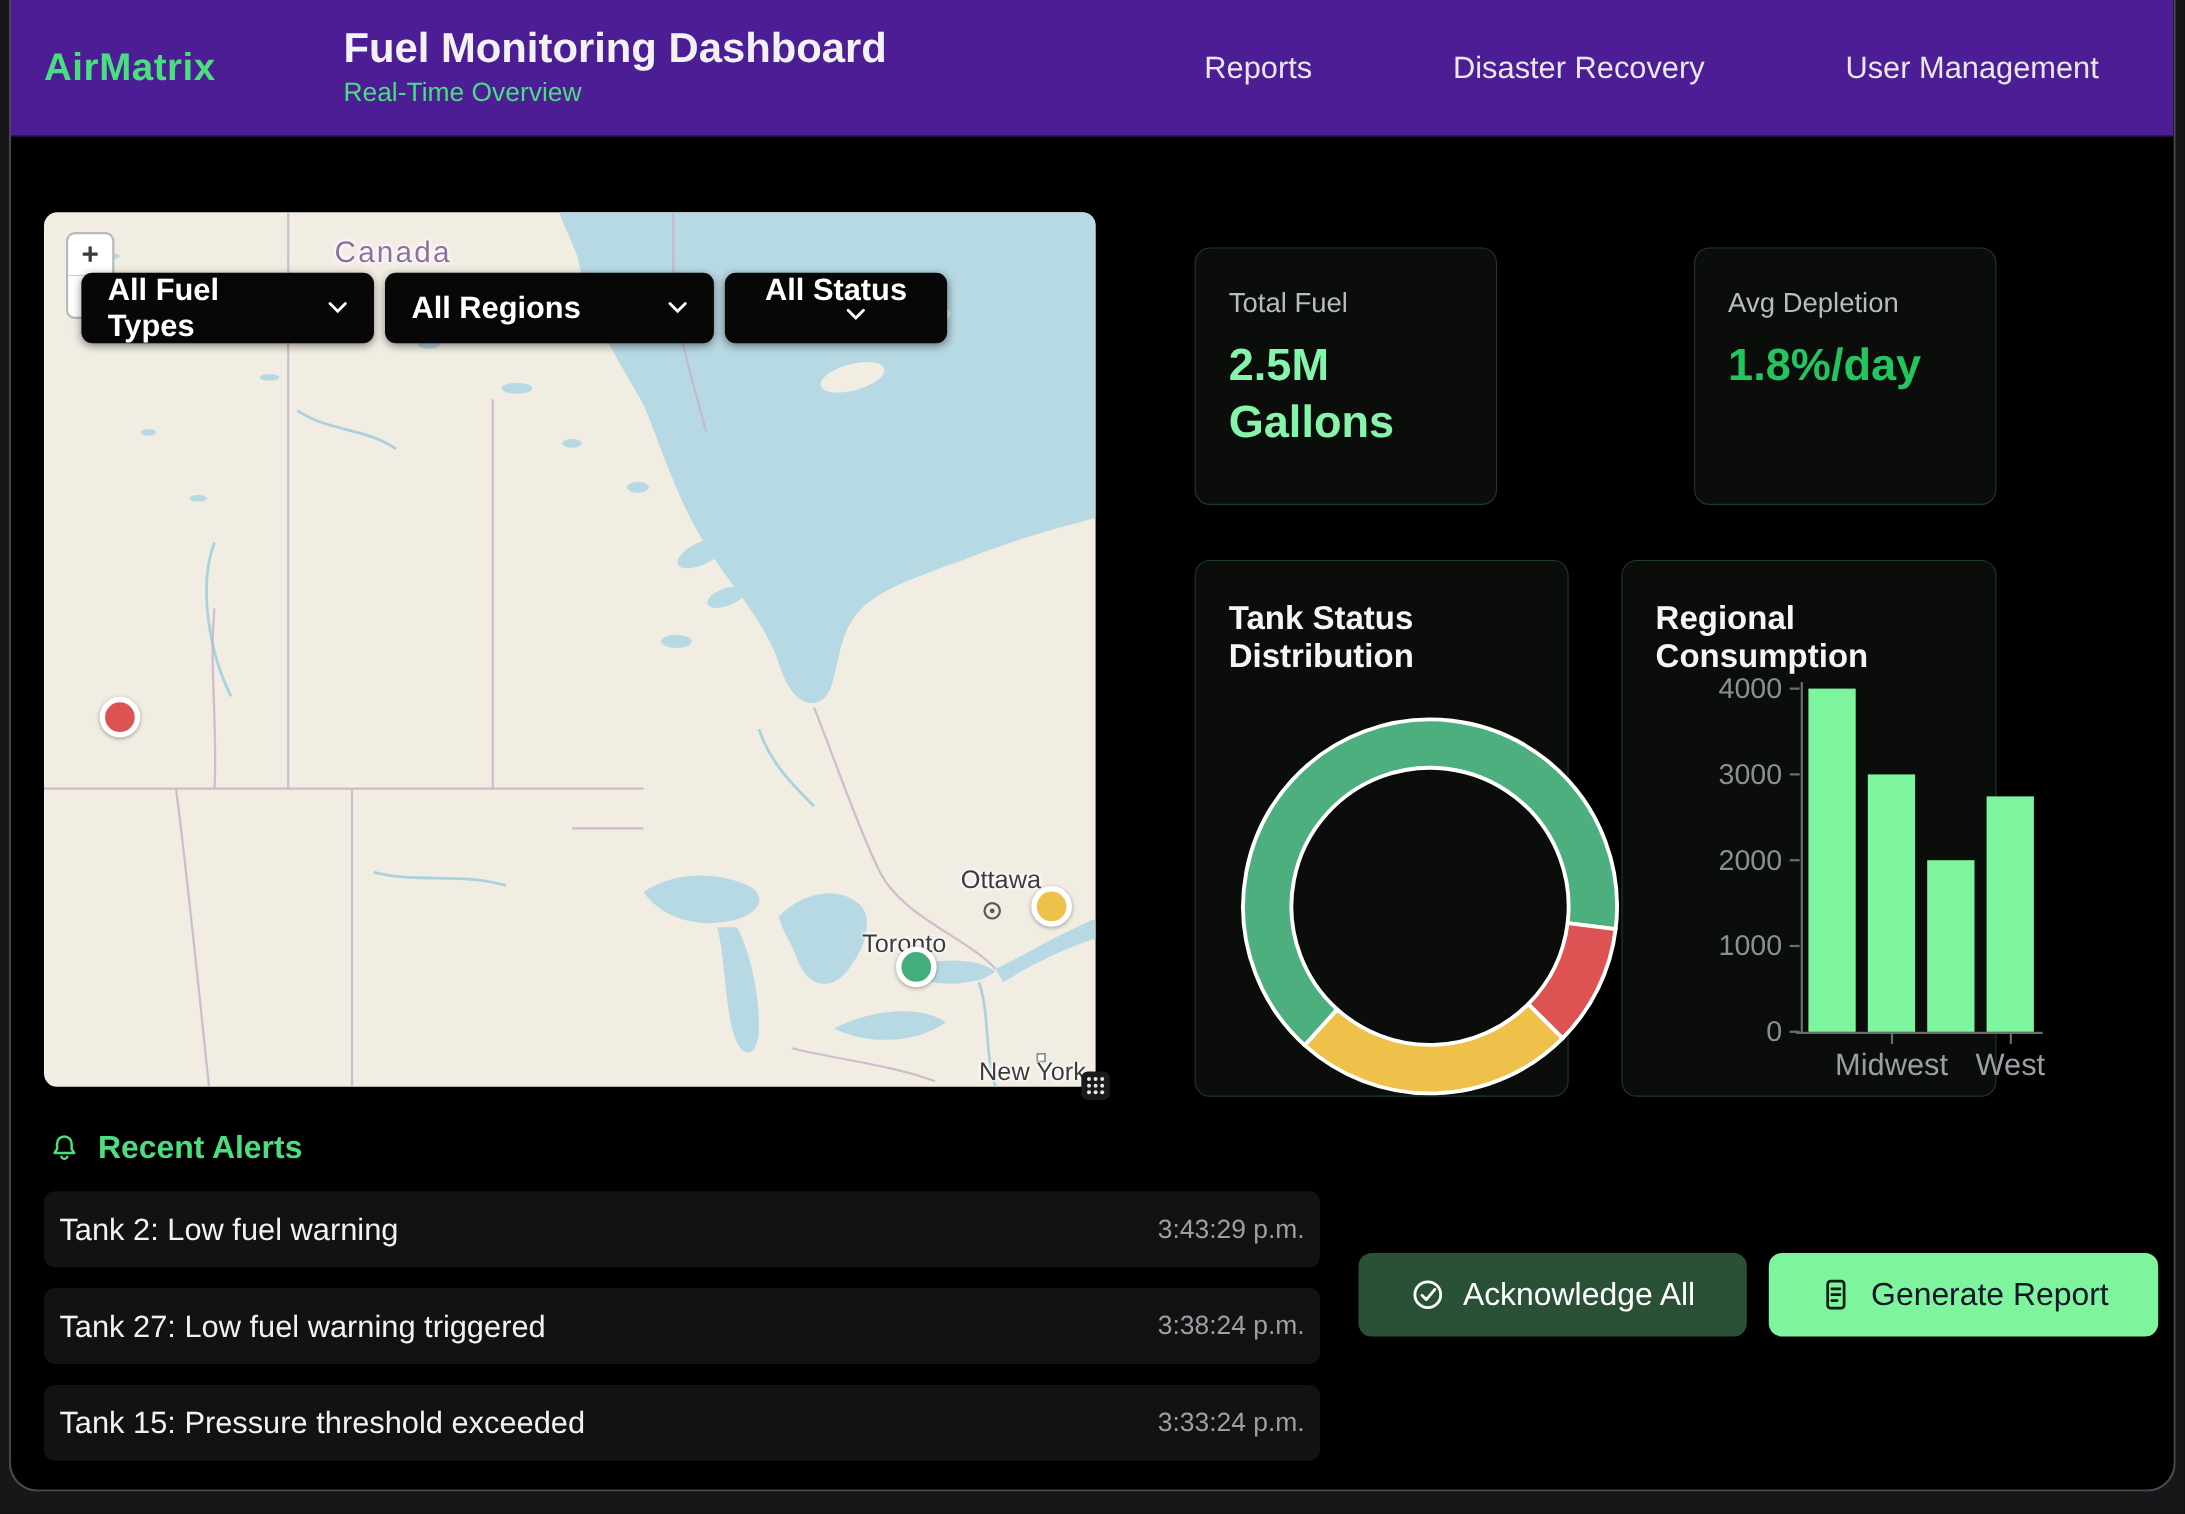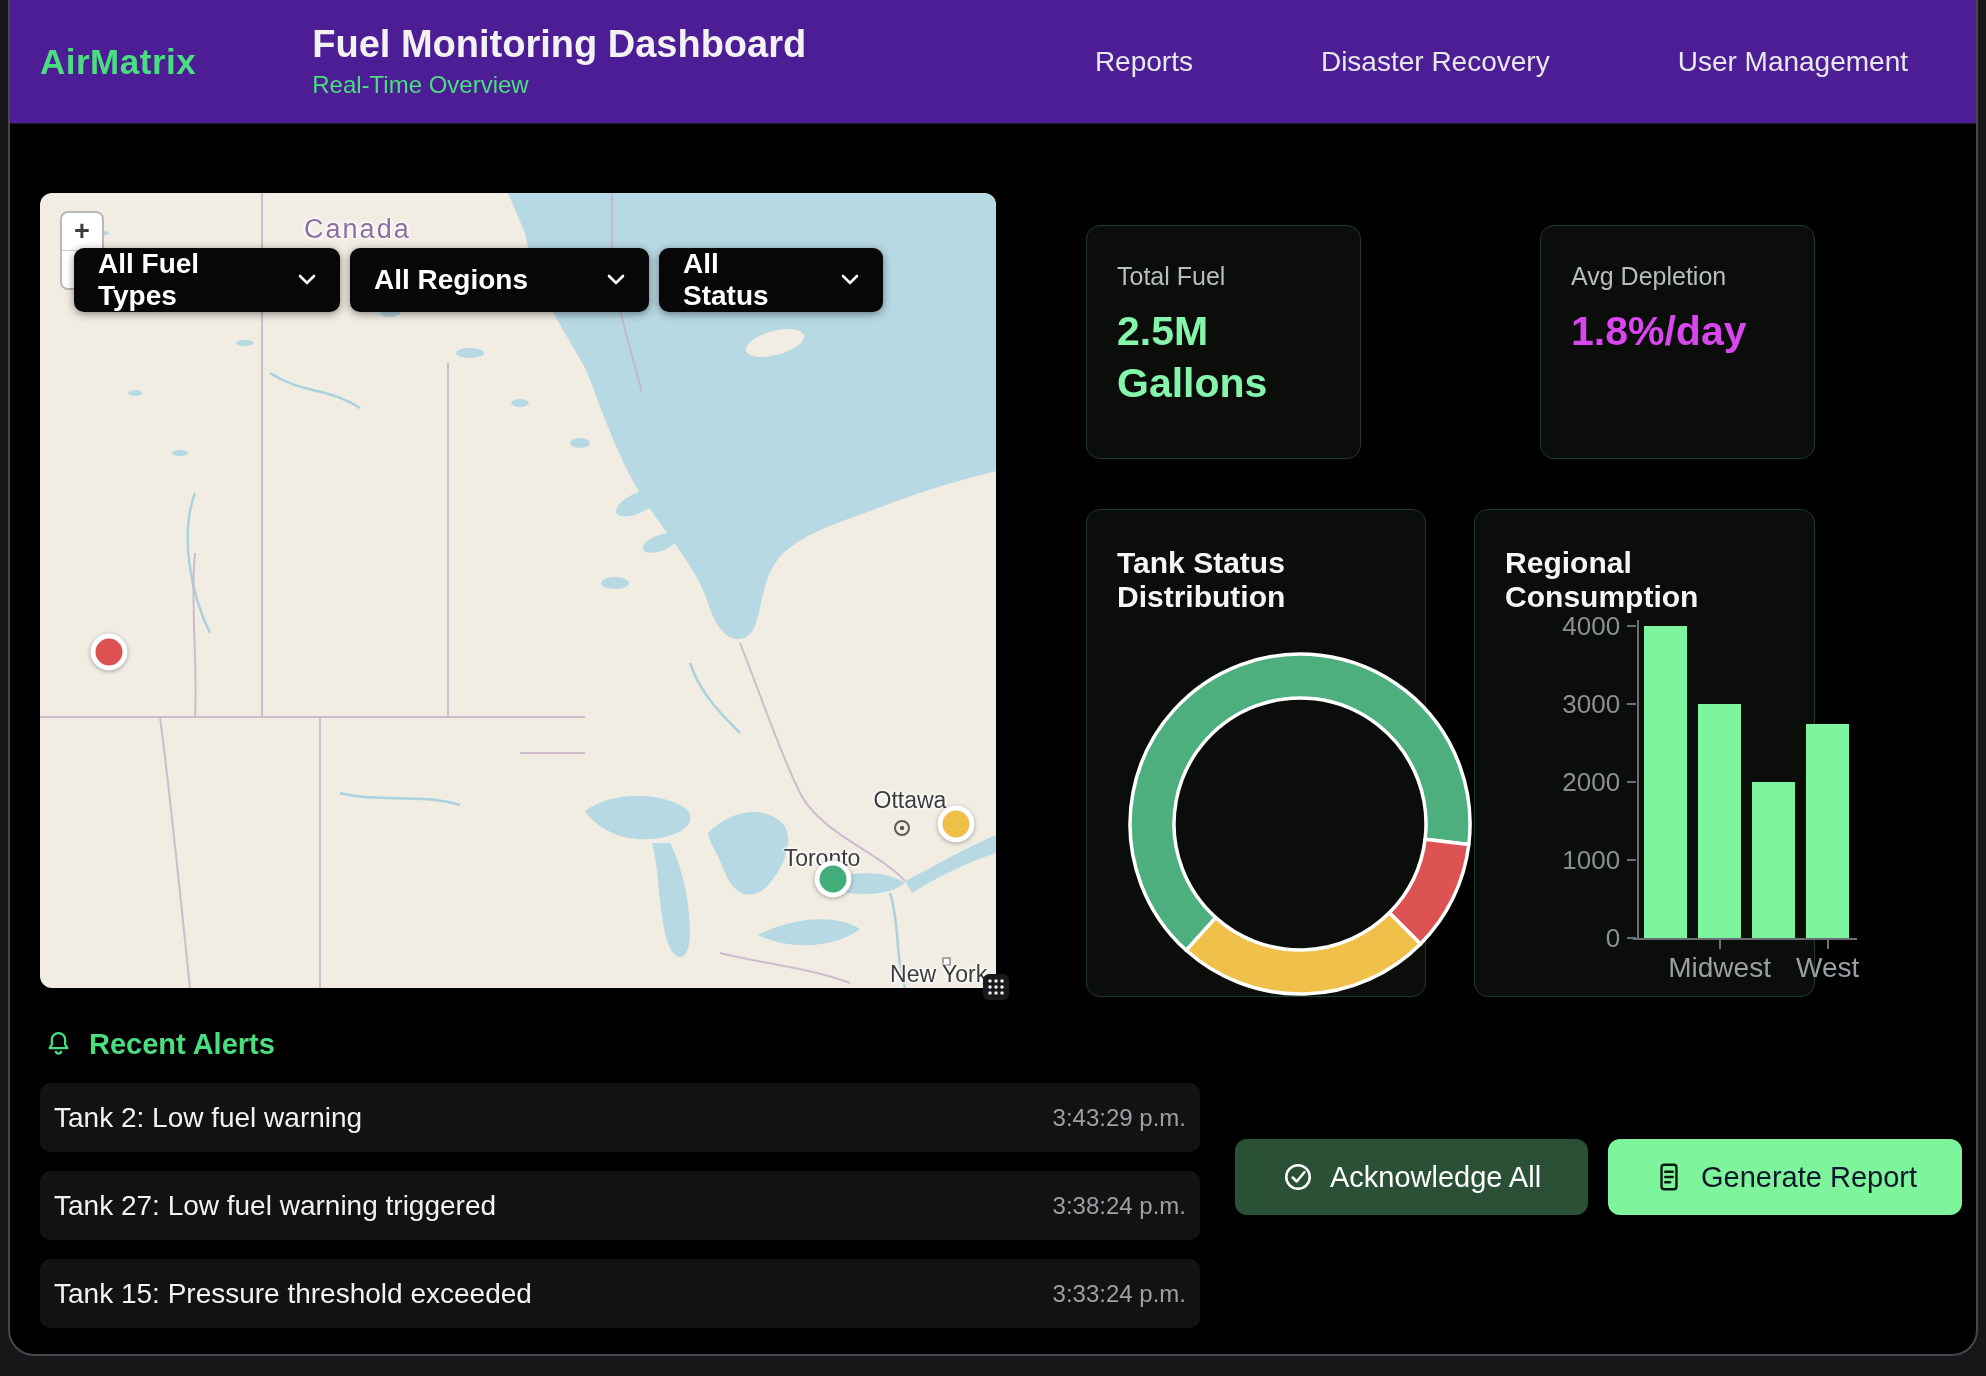--- a/index.html
+++ b/index.html
@@ -30,21 +30,21 @@
   .zoom-btn{width:100%;height:37px;display:flex;align-items:center;justify-content:center;
     font-size:27px;font-weight:bold;color:#3d3d3d;cursor:pointer;}
   .zoom-btn + .zoom-btn{border-top:1px solid #cfcfcf;}
   .filter-bar{position:absolute;left:34px;top:55px;display:flex;gap:10px;z-index:5;}
   .dropdown{height:64px;background:#070707;border-radius:10px;display:flex;align-items:center;
     padding:0 24px;color:#fff;font-size:28px;font-weight:bold;cursor:pointer;
     box-shadow:0 2px 8px rgba(0,0,0,.45);}
   .dropdown .chev{margin-left:36px;display:flex;}
   .dd-regions{width:299px;box-sizing:border-box;justify-content:space-between;}
   .dd-fuel{width:266px;box-sizing:border-box;justify-content:space-between;}
-  .dd-status{width:224px;box-sizing:border-box;justify-content:flex-end;}
+  .dd-status{width:202px;box-sizing:border-box;justify-content:flex-start;flex-direction:column;}
   .drag-handle{position:absolute;right:-13px;bottom:-12px;width:26px;height:26px;background:#1a1a1d;
     border-radius:6px;display:flex;align-items:center;justify-content:center;cursor:grab;z-index:6;}
   
   .right{position:absolute;left:1076px;top:225px;width:729px;}
   .stats{display:flex;justify-content:space-between;}
   .stat-card{width:275px;height:234px;box-sizing:border-box;background:#0b0d0b;
     border:1.5px solid #1f3b2b;border-radius:14px;padding:36px 30px;}
   .stat-label{font-size:25px;color:#b7bcc1;}
   .stat-value{font-size:41px;font-weight:bold;line-height:1.28;margin-top:14px;width:210px;}
   .charts{display:flex;gap:48px;margin-top:50px;}
@@ -216,21 +216,21 @@
   </div>
 
   <div class="right">
     <div class="stats">
       <div class="stat-card">
         <div class="stat-label">Total Fuel</div>
         <div class="stat-value" style="color:#86f5ac">2.5M Gallons</div>
       </div>
       <div class="stat-card">
         <div class="stat-label">Avg Depletion</div>
-        <div class="stat-value" style="color:#d946ef">1.8%/day</div>
+        <div class="stat-value" style="color:#22c55e">1.8%/day</div>
       </div>
     </div>
 
     <div class="charts">
       <div class="card donut-card">
         <div class="card-title">Tank Status Distribution</div>
         <svg class="donut-svg" width="423" height="488" viewBox="0 0 423 488">
             <path d="M99.2,440.3 A170 170 0 1 1 381.8,334.6 L338.1,329.2 A126 126 0 1 0 128.7,407.6 Z" fill="#4daf7e" stroke="#ffffff" stroke-width="3.5" stroke-linejoin="round"></path>
             <path d="M381.8,334.6 A170 170 0 0 1 333.5,433.9 L302.3,402.8 A126 126 0 0 0 338.1,329.2 Z" fill="#dd5353" stroke="#ffffff" stroke-width="3.5" stroke-linejoin="round"></path>
             <path d="M333.5,433.9 A170 170 0 0 1 99.2,440.3 L128.7,407.6 A126 126 0 0 0 302.3,402.8 Z" fill="#efc14a" stroke="#ffffff" stroke-width="3.5" stroke-linejoin="round"></path>

